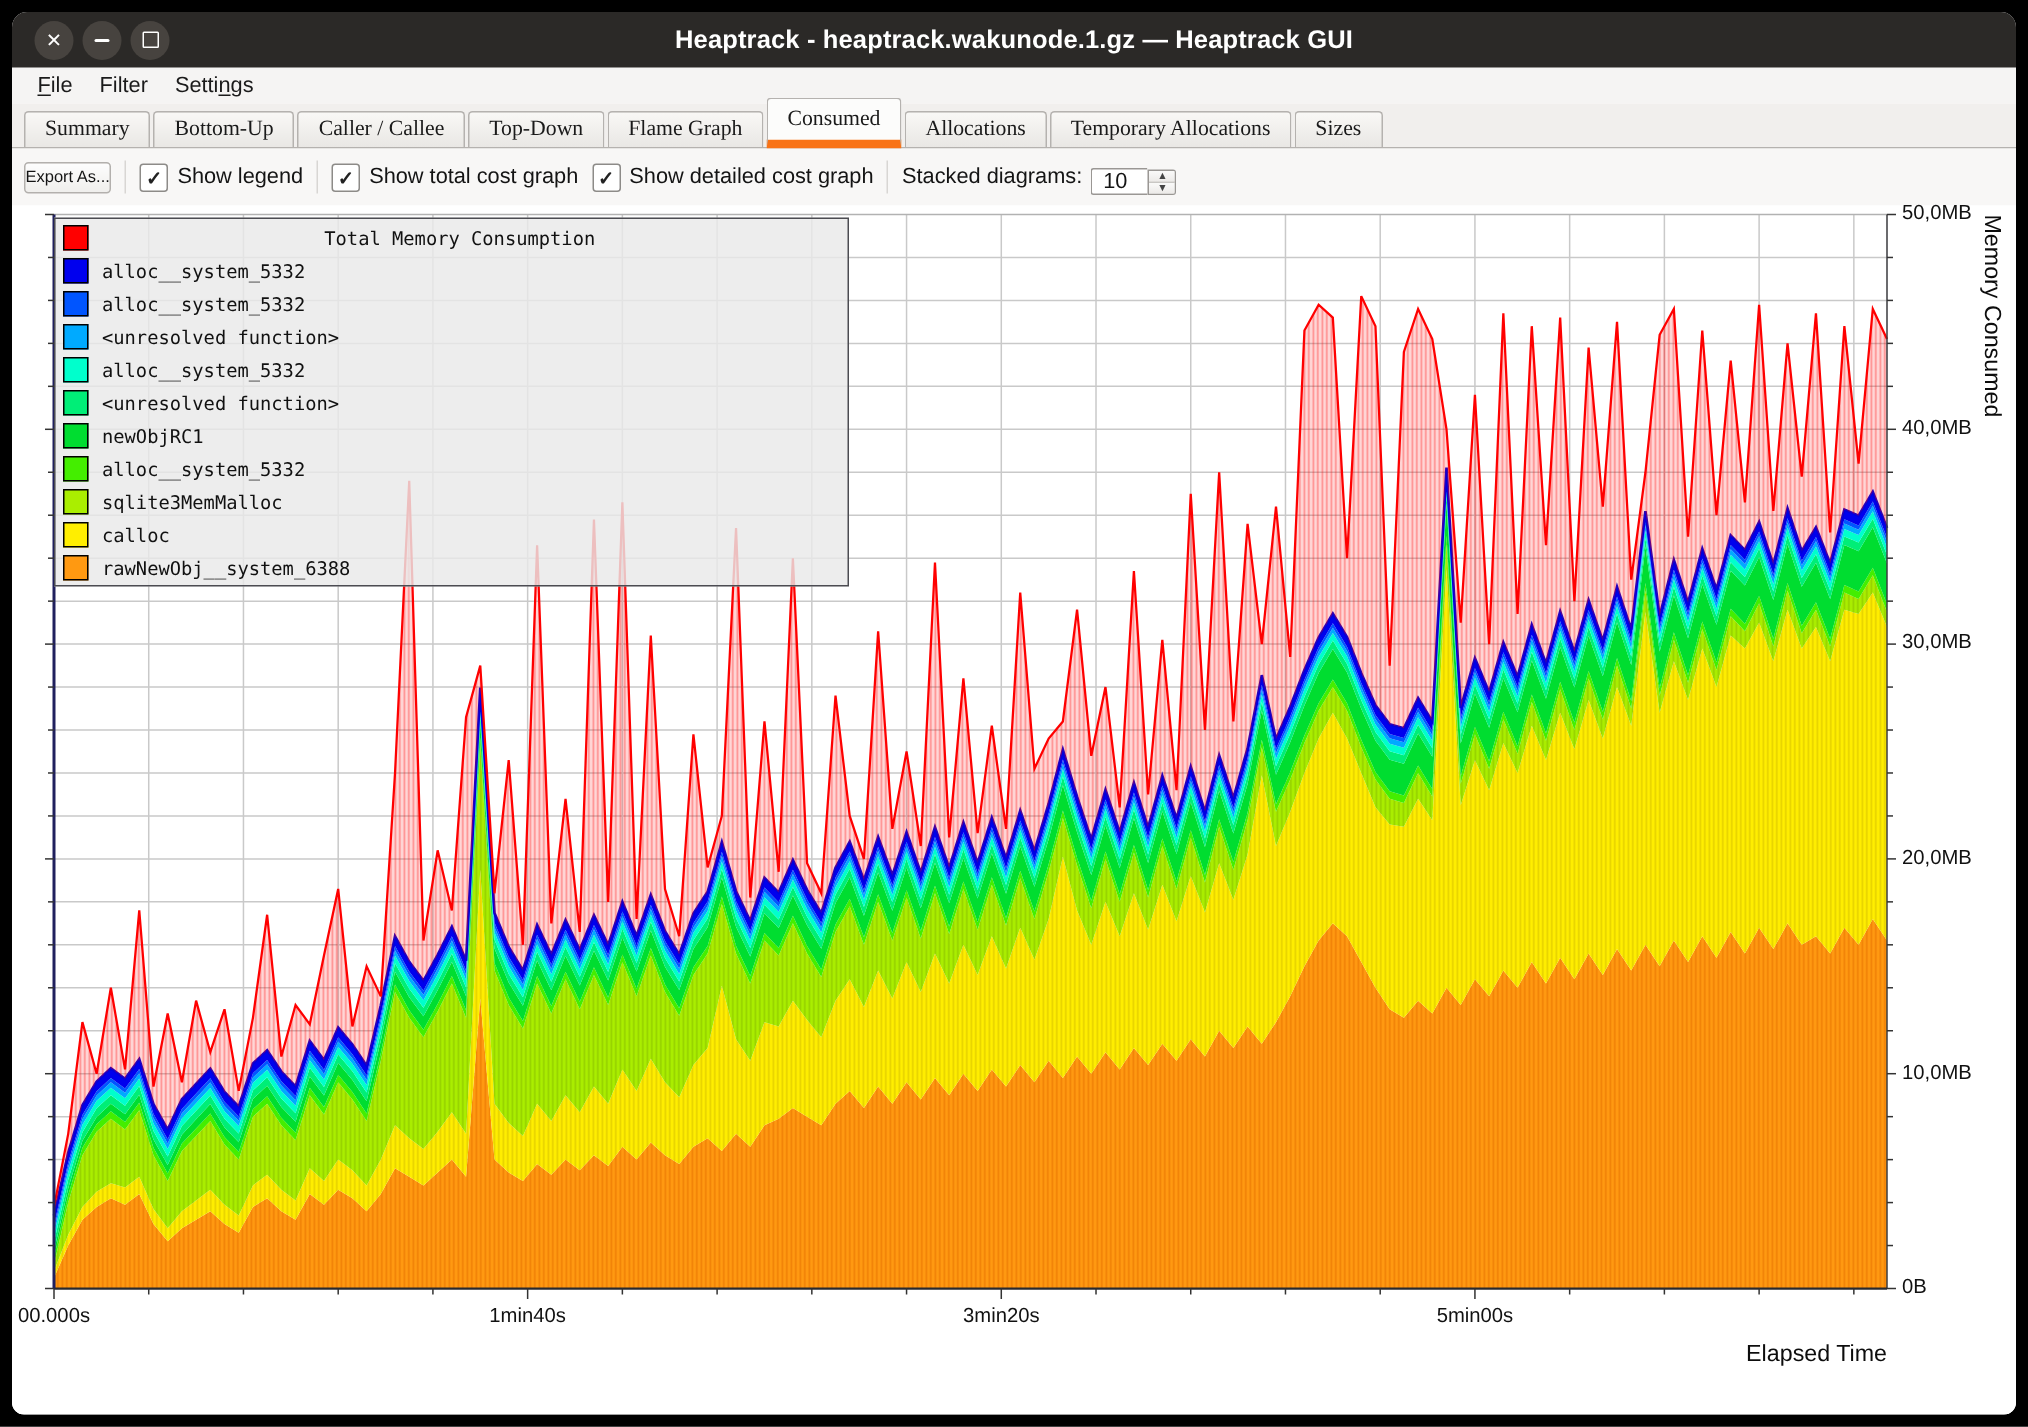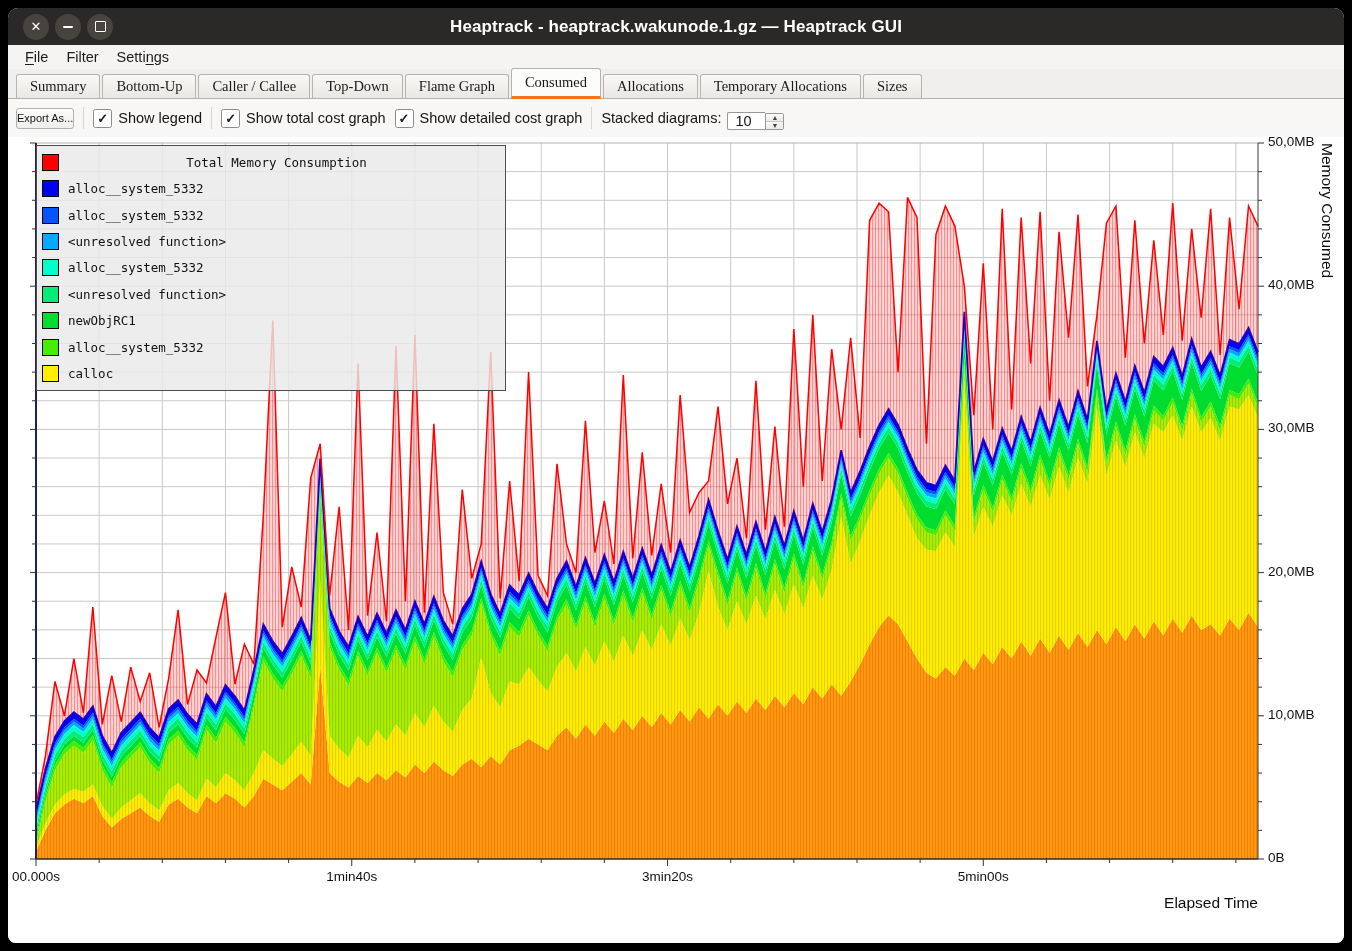--- a/index.html
+++ b/index.html
@@ -19,21 +19,21 @@
   .menubar{height:24px;background:#f5f4f3;display:flex;align-items:center;padding-left:8px;
     font-size:14.5px;color:#1b1b1b;}
   .menu-item{padding:2px 9px;border-radius:3px;}
   .menu-item u{text-underline-offset:2px;}
   
   .tabbar{height:30px;background:#f1efed;border-bottom:1px solid #b5b2af;display:flex;
     align-items:flex-end;padding-left:8px;font-size:14.5px;color:#1a1a1a;box-sizing:border-box;}
   .tab{background:linear-gradient(#f9f8f6,#e9e7e4);border:1px solid #b5b2af;border-bottom:none;
     border-radius:3px 3px 0 0;height:23px;line-height:23px;padding:0 13px;margin-right:2px;font-family:Liberation Serif, serif;}
   .tab.active{background:#fcfcfb;height:27px;line-height:27px;margin-bottom:-1px;
-    border-bottom:3px solid #f97316;}
+    border-bottom:6px solid #f97316;}
   
   .toolbar{height:38px;background:#f8f7f6;display:flex;align-items:center;padding-left:8px;
     font-size:14.5px;color:#141414;gap:9px;}
   .btn{background:linear-gradient(#fdfdfd,#efeeec);border:1px solid #b3b0ad;border-radius:3px;
     padding:3px 0 4px;font-size:11px;color:#141414;}
   .tsep{width:1px;height:22px;background:#d8d6d3;}
   .cbgroup{display:flex;align-items:center;gap:6px;}
   .checkbox{width:17px;height:17px;background:#fff;border:1px solid #8d8b88;border-radius:2.5px;
     display:flex;align-items:center;justify-content:center;font-size:13px;color:#222;font-weight:bold;}
   .spinwrap{display:flex;align-items:flex-end;height:24px;}
@@ -46,21 +46,21 @@
   
   .chart-area{position:relative;height:806px;background:#fff;font-size:13.5px;color:#111;}
   .plot-svg{position:absolute;left:20px;top:0;}
   .ylab{position:absolute;left:1260px;width:70px;text-align:left;}
   .xlab{position:absolute;width:90px;margin-left:-45px;text-align:center;top:732px;}
   .axis-xtitle{position:absolute;left:28px;width:1222px;top:757px;text-align:right;
     font-size:15.5px;color:#0d0d0d;}
   .axis-ytitle{position:absolute;left:1310px;top:6px;height:716px;display:flex;align-items:center;
     writing-mode:vertical-rl;font-size:15.5px;color:#0d0d0d;}
   
-  .legend{position:absolute;left:28px;top:8px;width:470px;height:246px;
+  .legend{position:absolute;left:28px;top:8px;width:530px;height:246px;
     background:rgba(233,233,233,0.82);border:1px solid #4c4c52;box-sizing:border-box;
     display:flex;flex-direction:column;justify-content:space-evenly;
     font-family:"DejaVu Sans Mono",monospace;font-size:12.5px;color:#111;}
   .lrow{display:flex;align-items:center;height:20px;}
   .lswatch{width:15px;height:15px;border:1px solid #000;margin-left:5px;flex:none;}
   .llabel{margin-left:9px;white-space:pre;}
   .lrow.title .llabel{flex:1;text-align:center;margin-right:20px;}
 </style>
 </head>
 <body>
@@ -317,22 +317,30 @@
         </div>
         <div class="lrow">
           <span class="lswatch" style="background: rgb(0, 221, 48);"></span>
           <span class="llabel">newObjRC1</span>
         </div>
         <div class="lrow">
           <span class="lswatch" style="background: rgb(68, 238, 0);"></span>
           <span class="llabel">alloc__system_5332</span>
         </div>
         <div class="lrow">
+          <span class="lswatch" style="background: rgb(170, 238, 0);"></span>
+          <span class="llabel">sqlite3MemMalloc</span>
+        </div>
+        <div class="lrow">
           <span class="lswatch" style="background: rgb(255, 238, 0);"></span>
           <span class="llabel">calloc</span>
+        </div>
+        <div class="lrow">
+          <span class="lswatch" style="background: rgb(255, 153, 17);"></span>
+          <span class="llabel">rawNewObj__system_6388</span>
         </div>
       </div>
     <div class="axis-xtitle">Elapsed Time</div>
     <div class="axis-ytitle">Memory Consumed</div>
   <div class="ylab" style="top: -3px;">50,0MB</div>
       <div class="ylab" style="top: 140.2px;">40,0MB</div>
       <div class="ylab" style="top: 283.4px;">30,0MB</div>
       <div class="ylab" style="top: 426.6px;">20,0MB</div>
       <div class="ylab" style="top: 569.8px;">10,0MB</div>
       <div class="ylab" style="top: 713px;">0B</div>

